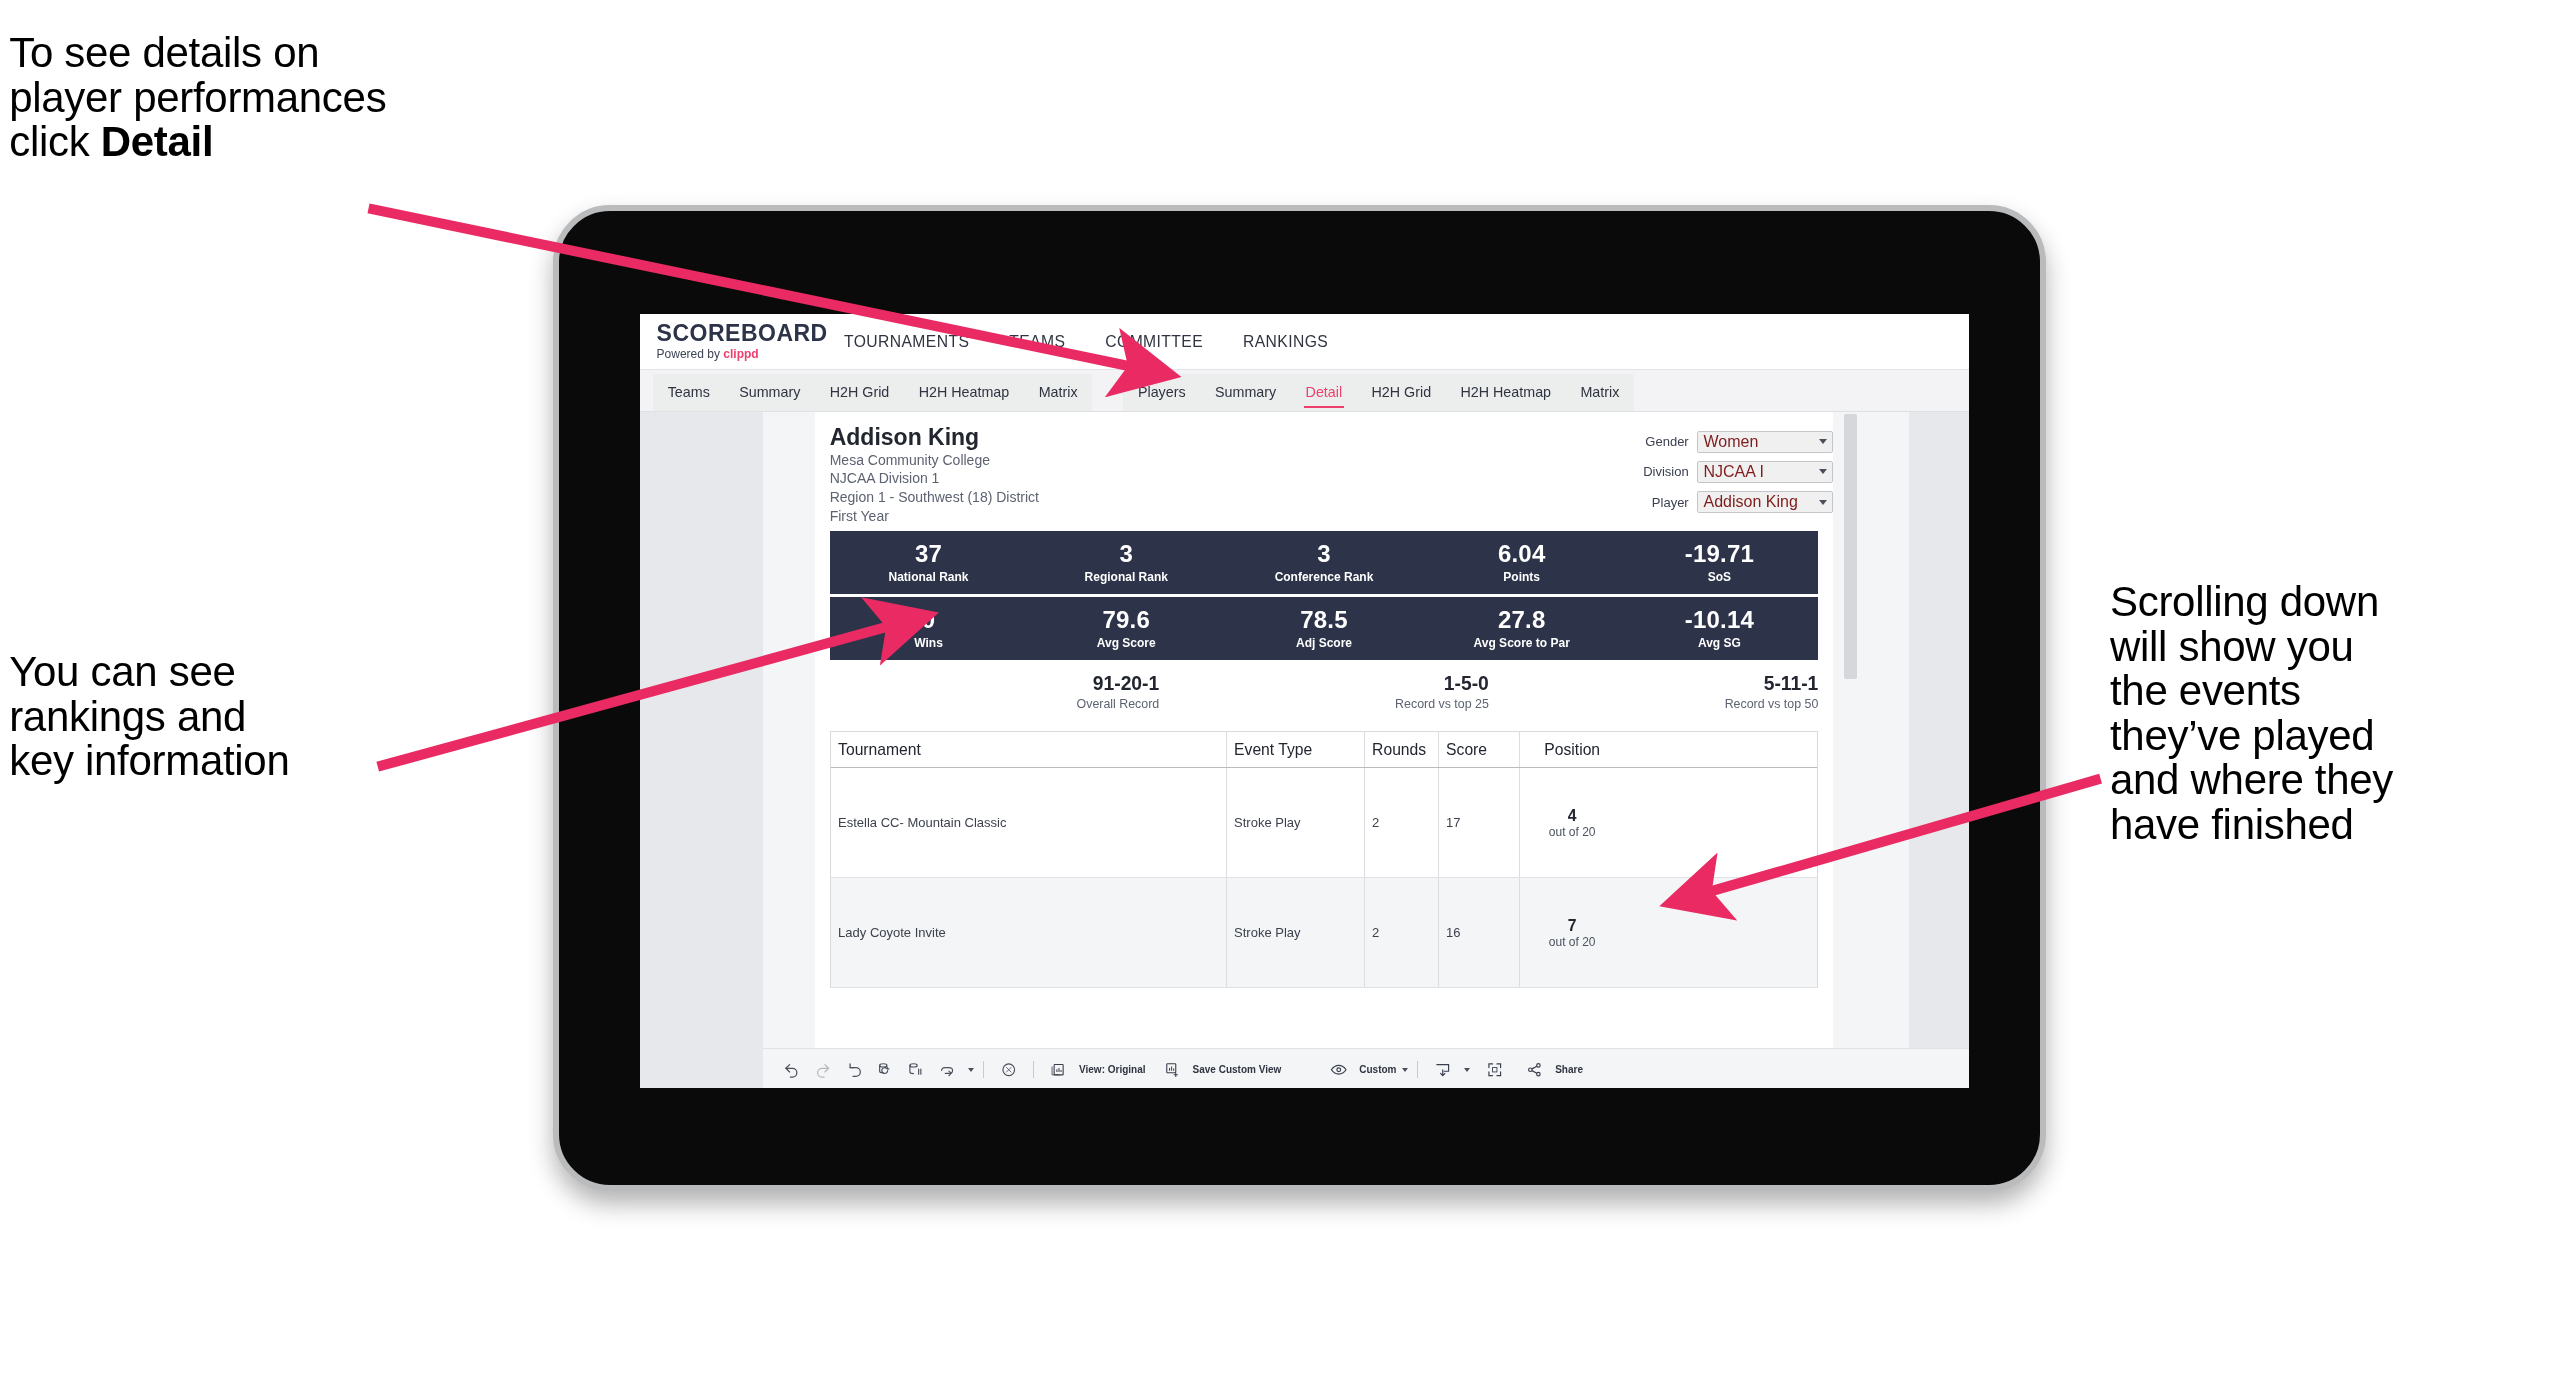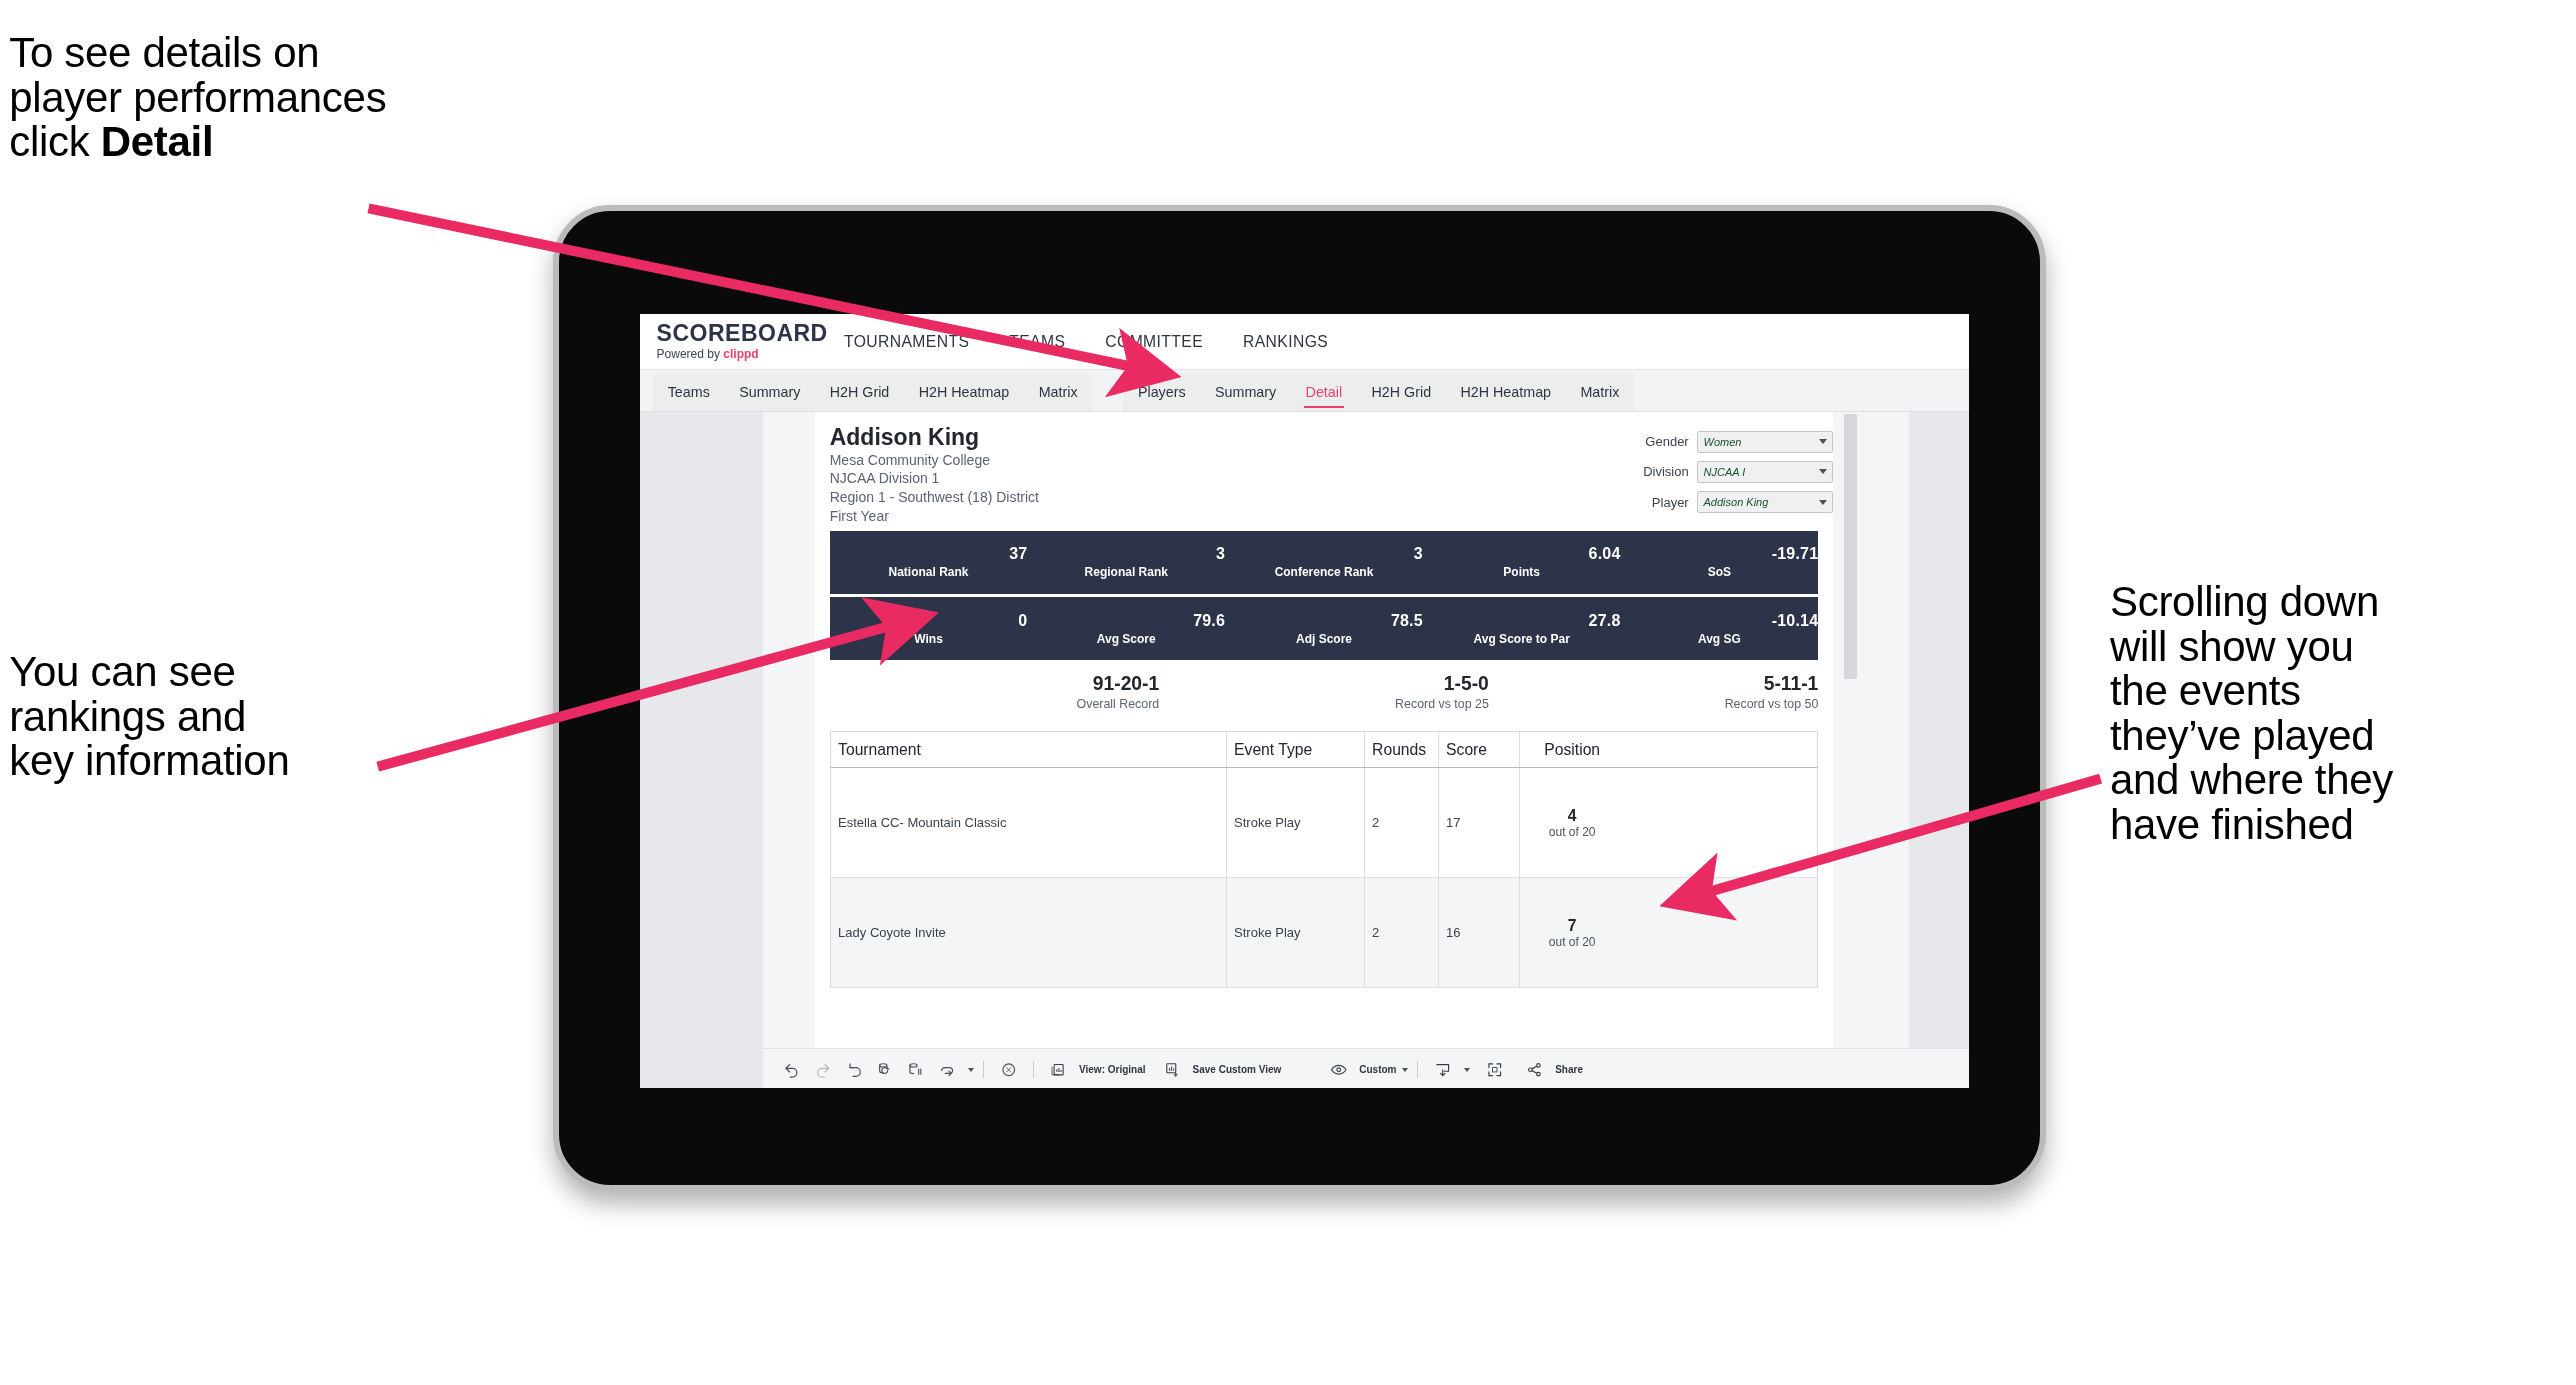--- a/index.html
+++ b/index.html
@@ -58,28 +58,28 @@
 
   
   #player-block{padding:13px 0 0 14.7px;display:flex;}
   #player-id{flex:1;}
   .p-name{font-size:23px;font-weight:700;color:#22262f;line-height:1.12;}
   .p-line{font-size:14px;color:#5c6270;line-height:1.33;}
   #filters{width:230px;padding-top:5.5px;}
   .filter-row{display:flex;align-items:center;justify-content:flex-end;margin-bottom:8.3px;}
   .filter-label{font-size:13px;color:#3b4150;margin-right:8.3px;}
   .filter-select{width:136px;height:22px;background:#f0f0f0;border:0.9px solid #c4c5c9;border-radius:1.8px;display:flex;align-items:center;justify-content:space-between;padding:0 5.5px;box-sizing:border-box;cursor:pointer;}
-  .filter-value{font-size:11px;color:#14532d;font-style:italic;}
+  .filter-value{font-size:16px;color:#7f1d1d;}
   .caret{width:0;height:0;border-left:4.6px solid transparent;border-right:4.6px solid transparent;border-top:5.5px solid #4a4f5b;}
 
   
   .statbar{margin:5.5px 14.7px 0 14.7px;background:#2d3449;height:63px;display:flex;align-items:center;}
   .statbar.second{margin-top:3.7px;}
   .stat{flex:1;text-align:center;color:#ffffff;}
-  .stat-val{font-size:16px;font-weight:700;line-height:1.1;letter-spacing:0.2px;text-align:right;}
+  .stat-val{font-size:24px;font-weight:700;line-height:1.1;letter-spacing:0.2px;}
   .stat-lbl{font-size:12px;font-weight:700;margin-top:2.8px;}
 
   
   #records{display:flex;margin:13px 14.7px 0 14.7px;}
   .rec{flex:1;text-align:right;}
   .rec-val{font-size:19.3px;font-weight:700;color:#22262f;line-height:1.15;}
   .rec-lbl{font-size:12.4px;color:#5c6270;margin-top:1.8px;}
 
   
   #events-table{margin:20px 14.7px 0 14.7px;border:0.9px solid #d9dade;border-bottom:none;}

